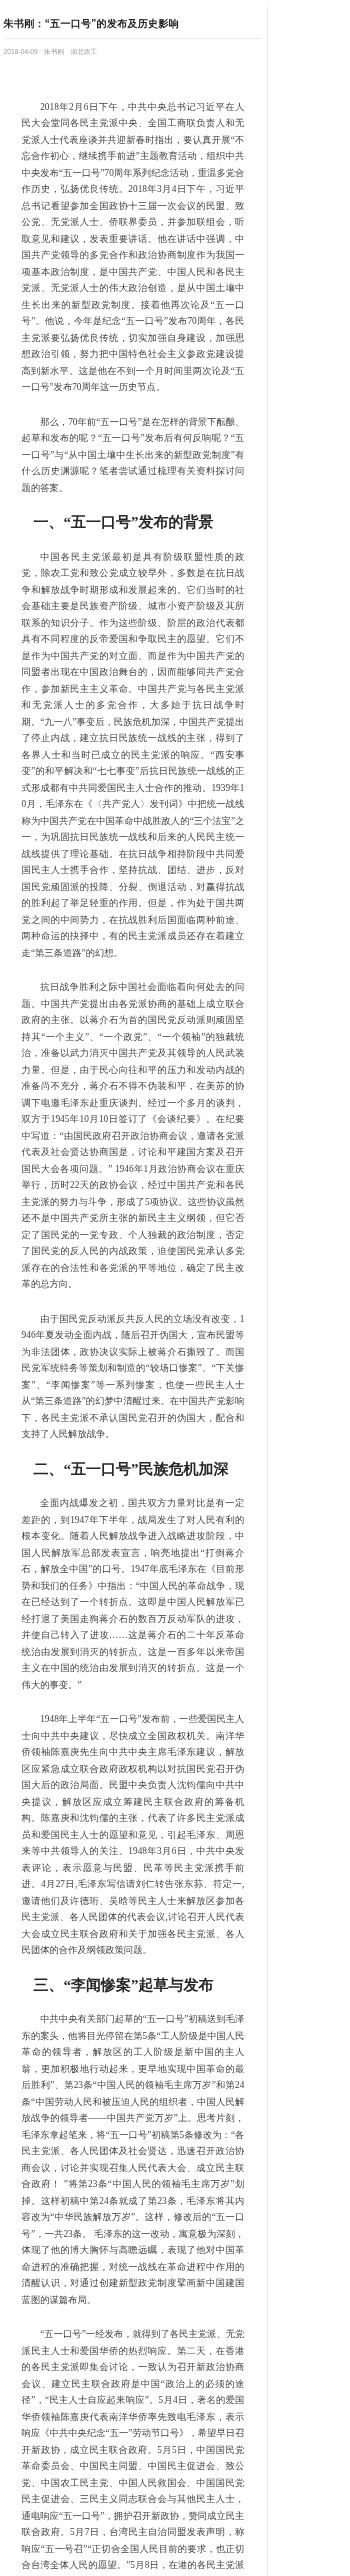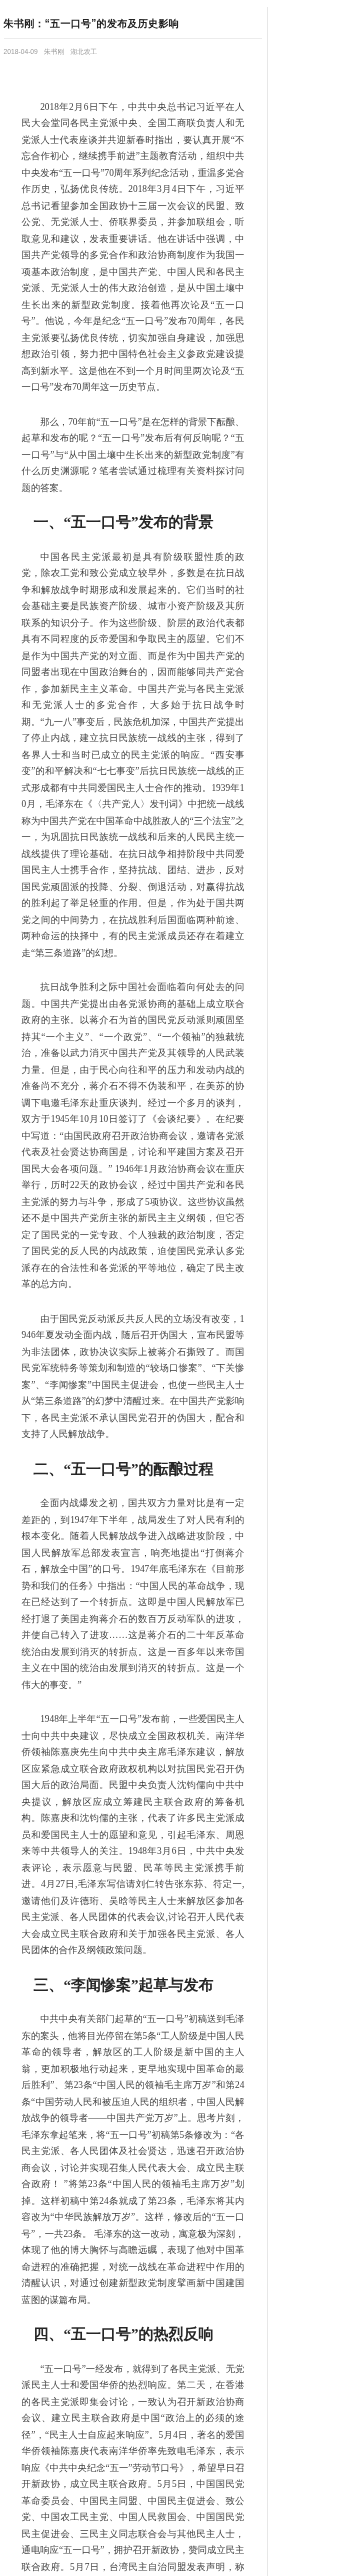--- a/index.html
+++ b/index.html
@@ -81,24 +81,23 @@
     <hr class="divider">
     <div class="meta">
       <span>2018-04-09</span><span>朱书刚</span><span>湖北农工</span>
     </div>
     <div class="article-body">
         <p>2018年2月6日下午，中共中央总书记习近平在人民大会堂同各民主党派中央、全国工商联负责人和无党派人士代表座谈并共迎新春时指出，要认真开展“不忘合作初心，继续携手前进”主题教育活动，组织中共中央发布“五一口号”70周年系列纪念活动，重温多党合作历史，弘扬优良传统。2018年3月4日下午，习近平总书记看望参加全国政协十三届一次会议的民盟、致公党、无党派人士、侨联界委员，并参加联组会，听取意见和建议，发表重要讲话。他在讲话中强调，中国共产党领导的多党合作和政治协商制度作为我国一项基本政治制度，是中国共产党、中国人民和各民主党派、无党派人士的伟大政治创造，是从中国土壤中生长出来的新型政党制度。接着他再次论及“五一口号”。他说，今年是纪念“五一口号”发布70周年，各民主党派要弘扬优良传统，切实加强自身建设，加强思想政治引领，努力把中国特色社会主义参政党建设提高到新水平。这是他在不到一个月时间里两次论及“五一口号”发布70周年这一历史节点。</p>
         <p>那么，70年前“五一口号”是在怎样的背景下酝酿、起草和发布的呢？“五一口号”发布后有何反响呢？“五一口号”与“从中国土壤中生长出来的新型政党制度”有什么历史渊源呢？笔者尝试通过梳理有关资料探讨问题的答案。</p>
         <h2>一、“五一口号”发布的背景</h2>
         <p>中国各民主党派最初是具有阶级联盟性质的政党，除农工党和致公党成立较早外，多数是在抗日战争和解放战争时期形成和发展起来的。它们当时的社会基础主要是民族资产阶级、城市小资产阶级及其所联系的知识分子。作为这些阶级、阶层的政治代表都具有不同程度的反帝爱国和争取民主的愿望。它们不是作为中国共产党的对立面、而是作为中国共产党的同盟者出现在中国政治舞台的，因而能够同共产党合作，参加新民主主义革命。中国共产党与各民主党派和无党派人士的多党合作，大多始于抗日战争时期。“九一八”事变后，民族危机加深，中国共产党提出了停止内战，建立抗日民族统一战线的主张，得到了各界人士和当时已成立的民主党派的响应。“西安事变”的和平解决和“七七事变”后抗日民族统一战线的正式形成都有中共同爱国民主人士合作的推动。1939年10月，毛泽东在《〈共产党人〉发刊词》中把统一战线称为中国共产党在中国革命中战胜敌人的“三个法宝”之一，为巩固抗日民族统一战线和后来的人民民主统一战线提供了理论基础。在抗日战争相持阶段中共同爱国民主人士携手合作，坚持抗战、团结、进步，反对国民党顽固派的投降、分裂、倒退活动，对赢得抗战的胜利起了举足轻重的作用。但是，作为处于国共两党之间的中间势力，在抗战胜利后国面临两种前途、两种命运的抉择中，有的民主党派成员还存在着建立走“第三条道路”的幻想。</p>
         <p>抗日战争胜利之际中国社会面临着向何处去的问题。中国共产党提出由各党派协商的基础上成立联合政府的主张。以蒋介石为首的国民党反动派则顽固坚持其“一个主义”、“一个政党”、“一个领袖”的独裁统治，准备以武力消灭中国共产党及其领导的人民武装力量。但是，由于民心向往和平的压力和发动内战的准备尚不充分，蒋介石不得不伪装和平，在美苏的协调下电邀毛泽东赴重庆谈判。经过一个多月的谈判，双方于1945年10月10日签订了《会谈纪要》。在纪要中写道：“由国民政府召开政治协商会议，邀请各党派代表及社会贤达协商国是，讨论和平建国方案及召开国民大会各项问题。” 1946年1月政治协商会议在重庆举行，历时22天的政协会议，经过中国共产党和各民主党派的努力与斗争，形成了5项协议。这些协议虽然还不是中国共产党所主张的新民主主义纲领，但它否定了国民党的一党专政、个人独裁的政治制度，否定了国民党的反人民的内战政策，迫使国民党承认多党派存在的合法性和各党派的平等地位，确定了民主改革的总方向。</p>
-        <p>由于国民党反动派反共反人民的立场没有改变，1946年夏发动全面内战，随后召开伪国大，宣布民盟等为非法团体，政协决议实际上被蒋介石撕毁了。而国民党军统特务等策划和制造的“较场口惨案”、“下关惨案”、“李闻惨案”中国民主促进会，也使一些民主人士从“第三条道路”的幻梦中清醒过来。在中国共产党影响下，各民主党派不承认国民党召开的伪国大，配合和支持了人民解放战争。</p>
-        <h2>二、“五一口号”的酝酿过程</h2>
+        <p>由于国民党反动派反共反人民的立场没有改变，1946年夏发动全面内战，随后召开伪国大，宣布民盟等为非法团体，政协决议实际上被蒋介石撕毁了。而国民党军统特务等策划和制造的“较场口惨案”、“下关惨案”、“李闻惨案”等一系列惨案，也使一些民主人士从“第三条道路”的幻梦中清醒过来。在中国共产党影响下，各民主党派不承认国民党召开的伪国大，配合和支持了人民解放战争。</p>
+        <h2>二、“五一口号”民族危机加深</h2>
         <p>全面内战爆发之初，国共双方力量对比是有一定差距的，到1947年下半年，战局发生了对人民有利的根本变化。随着人民解放战争进入战略进攻阶段，中国人民解放军总部发表宣言，响亮地提出“打倒蒋介石，解放全中国”的口号。1947年底毛泽东在《目前形势和我们的任务》中指出：“中国人民的革命战争，现在已经达到了一个转折点。这即是中国人民解放军已经打退了美国走狗蒋介石的数百万反动军队的进攻，并使自己转入了进攻……这是蒋介石的二十年反革命统治由发展到消灭的转折点。这是一百多年以来帝国主义在中国的统治由发展到消灭的转折点。这是一个伟大的事变。”</p>
         <p>1948年上半年“五一口号”发布前，一些爱国民主人士向中共中央建议，尽快成立全国政权机关。南洋华侨领袖陈嘉庚先生向中共中央主席毛泽东建议，解放区应紧急成立联合政府政权机构以对抗国民党召开伪国大后的政治局面。民盟中央负责人沈钧儒向中共中央提议，解放区应成立筹建民主联合政府的筹备机构。陈嘉庚和沈钧儒的主张，代表了许多民主党派成员和爱国民主人士的愿望和意见，引起毛泽东、周恩来等中共领导人的关注。1948年3月6日，中共中央发表评论，表示愿意与民盟、民革等民主党派携手前进。4月27日,毛泽东写信请刘仁转告张东荪、符定一,邀请他们及许德珩、吴晗等民主人士来解放区参加各民主党派、各人民团体的代表会议,讨论召开人民代表大会成立民主联合政府和关于加强各民主党派、各人民团体的合作及纲领政策问题。</p>
         <h2>三、“李闻惨案”起草与发布</h2>
         <p>中共中央有关部门起草的“五一口号”初稿送到毛泽东的案头，他将目光停留在第5条“工人阶级是中国人民革命的领导者，解放区的工人阶级是新中国的主人翁，更加积极地行动起来，更早地实现中国革命的最后胜利”、第23条“中国人民的领袖毛主席万岁”和第24条“中国劳动人民和被压迫人民的组织者，中国人民解放战争的领导者——中国共产党万岁”上。思考片刻，毛泽东拿起笔来，将“五一口号”初稿第5条修改为：“各民主党派、各人民团体及社会贤达，迅速召开政治协商会议，讨论并实现召集人民代表大会、成立民主联合政府！ ”将第23条“中国人民的领袖毛主席万岁”划掉。这样初稿中第24条就成了第23条，毛泽东将其内容改为“中华民族解放万岁”。这样，修改后的“五一口号”，一共23条。 毛泽东的这一改动，寓意极为深刻，体现了他的博大胸怀与高瞻远瞩，表现了他对中国革命进程的准确把握，对统一战线在革命进程中作用的清醒认识，对通过创建新型政党制度擘画新中国建国蓝图的谋篇布局。</p>
-        <h2>四、“五一口号”的热烈反响</h2>
         <p>“五一口号”一经发布，就得到了各民主党派、无党派民主人士和爱国华侨的热烈响应。第二天，在香港的各民主党派即集会讨论，一致认为召开新政治协商会议、建立民主联合政府是中国“政治上的必须的途径”，“民主人士自应起来响应”。5月4日，著名的爱国华侨领袖陈嘉庚代表南洋华侨率先致电毛泽东，表示响应《中共中央纪念“五一”劳动节口号》，希望早日召开新政协，成立民主联合政府。5月5日，中国国民党革命委员会、中国民主同盟、中国民主促进会、致公党、中国农工民主党、中国人民救国会、中国国民党民主促进会、三民主义同志联合会与其他民主人士，通电响应“五一口号”，拥护召开新政协，赞同成立民主联合政府。5月7日，台湾民主自治同盟发表声明，称响应“五一号召”“正切合全国人民目前的要求，也正切合台湾全体人民的愿望。”5月8日，在港的各民主党派和无党派民主人士以《目前新形势和新政协》为题，连续召开座谈会。郭沫若、章乃器等十几人发表演说，一致认为中共“五一口号”对于团结各党派，动员广大人民民主力量，促进革命胜利具有重大的历史意义。当时民盟的张澜和民建的黄炎培等领导人仍在上海坚持地下斗争。5月14日，盛康年由香港带着沈钧儒写给张澜、黄炎培的信到上海，介绍在香港各民主党派响应“五一口号”的情况。5月23日，民主建国会在白色恐怖笼罩下的上海秘密召开常务理、监事联席会议，一致通过了“赞同中共‘五一’号召，筹开新政协，成立联合政府”的决议。 6月初，留港妇女界何香凝、杨美真等232人联合发表响应“五一口号”的声明；6月4日，在港的各界人士柳亚子、茅盾、章乃器等125人联合发表声明，赞同中共“五一口号”。 8月1日，毛泽东电复香港各民主党派、各人民团体及无党派民主人士，希望他们迅速就新政治协商会议的时机、地点、何人召集、参加会议者的范围以及会议应讨论的问题等进行研讨，并尽快来解放区与中共共同协商。从8月开始，应中共中央邀请，经中共党组织周密安排，各民主党派、无党派民主人士和华侨代表陆续从香港及国民党统治区到达东北解放区的哈尔滨、华北解放区的河北平山县李家庄，随后汇聚到和平解放的北平古都，参与新政协的筹建工作。</p>
       </div>
   </div>
 </div>
 
 
 </body></html>

